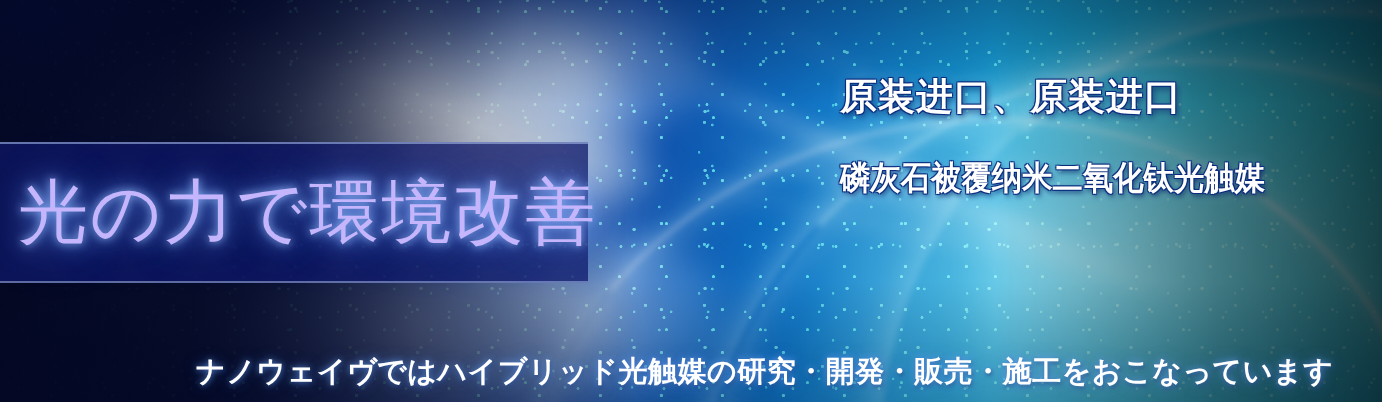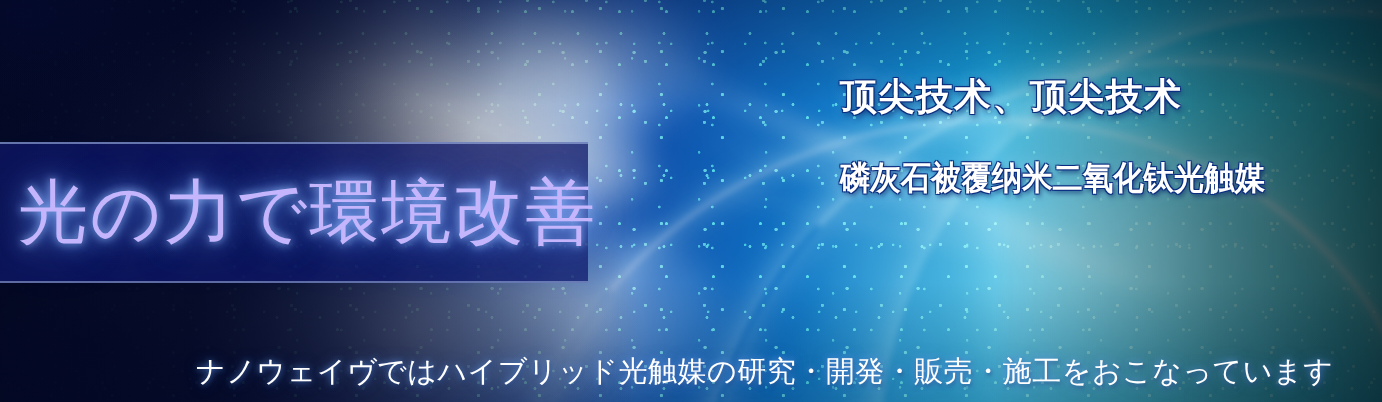--- a/index.html
+++ b/index.html
@@ -233,21 +233,21 @@
       2px 3px 6px rgba(6,30,95,0.75),
       0 0 16px rgba(170,215,255,0.3);
   }
 
   .tagline {
     position: absolute;
     left: 196px;
     top: 352px;
     font-size: 29px;
     line-height: 38px;
-    font-weight: 400;
+    font-weight: 700;
     letter-spacing: 0.5px;
     color: #ffffff;
     white-space: nowrap;
     text-shadow:
       0 0 6px rgba(110,170,255,0.7),
       0 0 14px rgba(80,140,240,0.5),
       1px 2px 4px rgba(5,20,70,0.6);
   }
 </style>
 </head>
@@ -288,18 +288,18 @@
   <div class="sparkle-wrap">
     <div class="layer sparkles"></div>
     <div class="sparkle-mask"></div>
   </div>
 
   <div class="layer bg-vert"></div>
 
   <div class="headline-band"></div>
   <div class="headline">光の力で環境改善</div>
 
-  <div class="cn-line1">顶尖技术、顶尖技术</div>
+  <div class="cn-line1">原装进口、原装进口</div>
   <div class="cn-line2">磷灰石被覆纳米二氧化钛光触媒</div>
 
   <div class="tagline">ナノウェイヴではハイブリッド光触媒の研究・開発・販売・施工をおこなっています</div>
 
 </div>
 
 </body></html>

